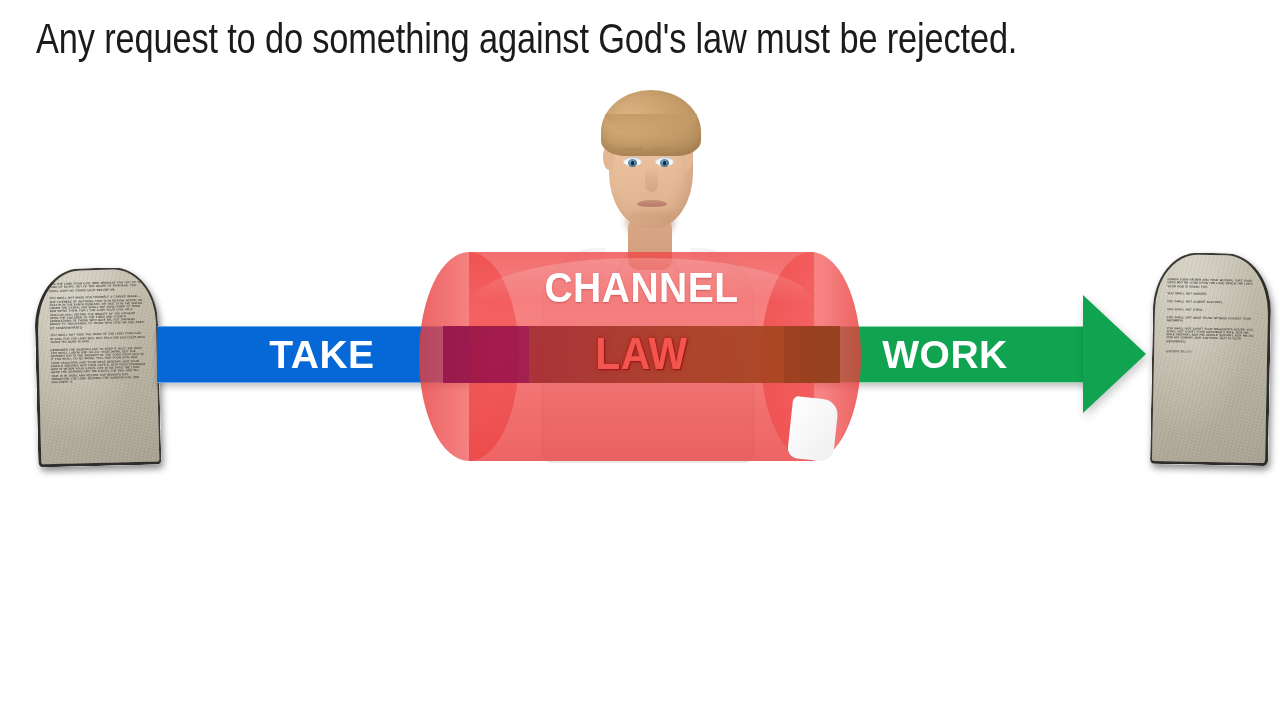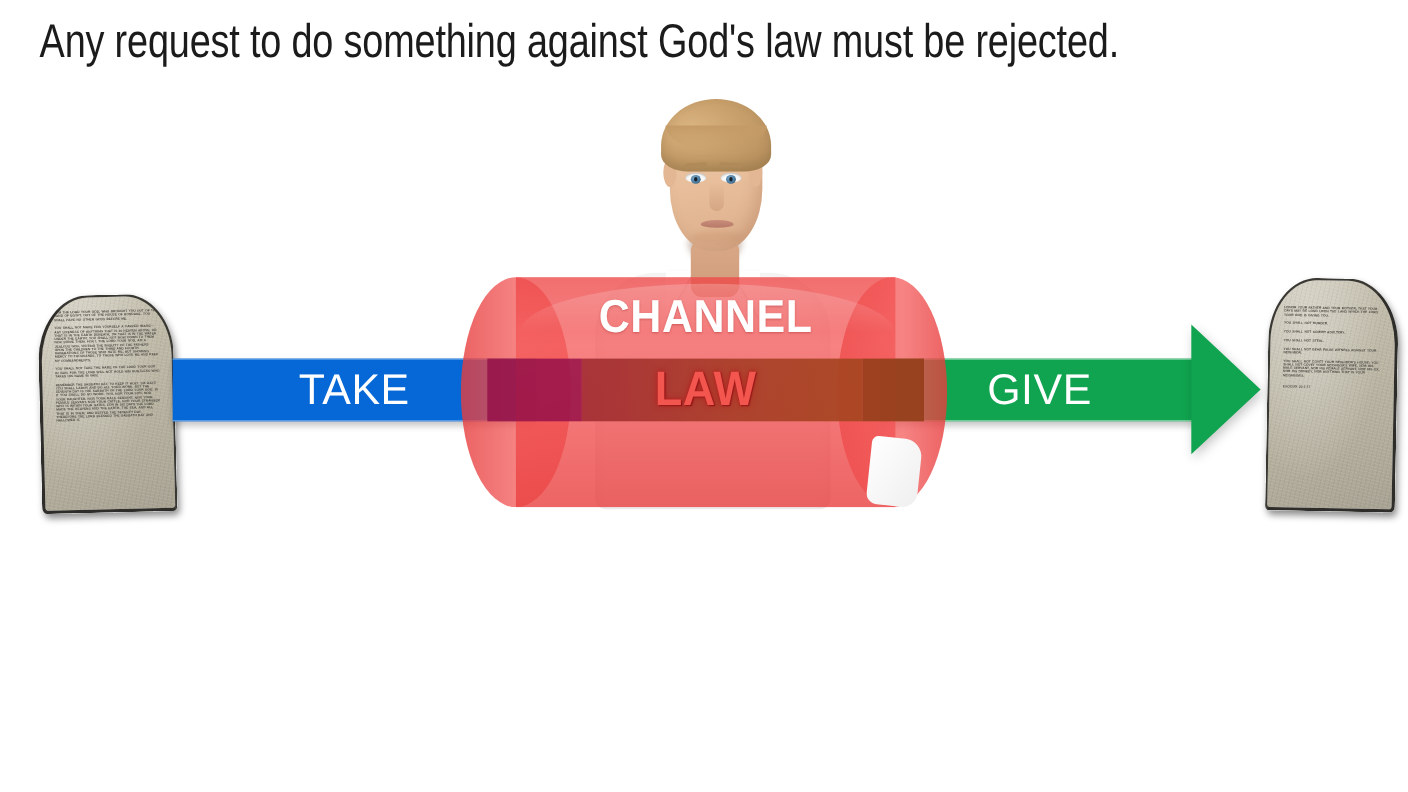--- a/index.html
+++ b/index.html
@@ -115,21 +115,21 @@
     border-top:59px solid transparent;
     border-bottom:59px solid transparent;
     border-left:63px solid #10a450;
     filter:drop-shadow(2px 4px 5px rgba(0,0,0,.22));
   }
   .bar-label {
     position:absolute;
     top:326px; height:57px;
     line-height:57px;
     font-family:"Liberation Sans", sans-serif;
-    font-weight:400;
+    font-weight:700;
     font-size:39px;
     color:#ffffff;
     letter-spacing:0.5px;
     transform-origin:center;
   }
   #label-take { left:157px; width:330px; text-align:center; }
   #label-give { left:800px; width:290px; text-align:center; }
 
   
   #person {
@@ -439,18 +439,18 @@
     <div id="cyl-body"></div>
     <div id="cyl-cap-right"></div>
     <div id="cyl-gloss"></div>
   </div>
 
   <div id="blend-blue"></div>
   <div id="blend-red"></div>
   <div id="blend-green"></div>
 
   <div id="label-take" class="bar-label">TAKE</div>
-  <div id="label-give" class="bar-label">GIVE</div>
+  <div id="label-give" class="bar-label">WORK</div>
 
   <div id="label-channel">CHANNEL</div>
   <div id="label-law">LAW</div>
 
 </div>
 
 </body></html>

